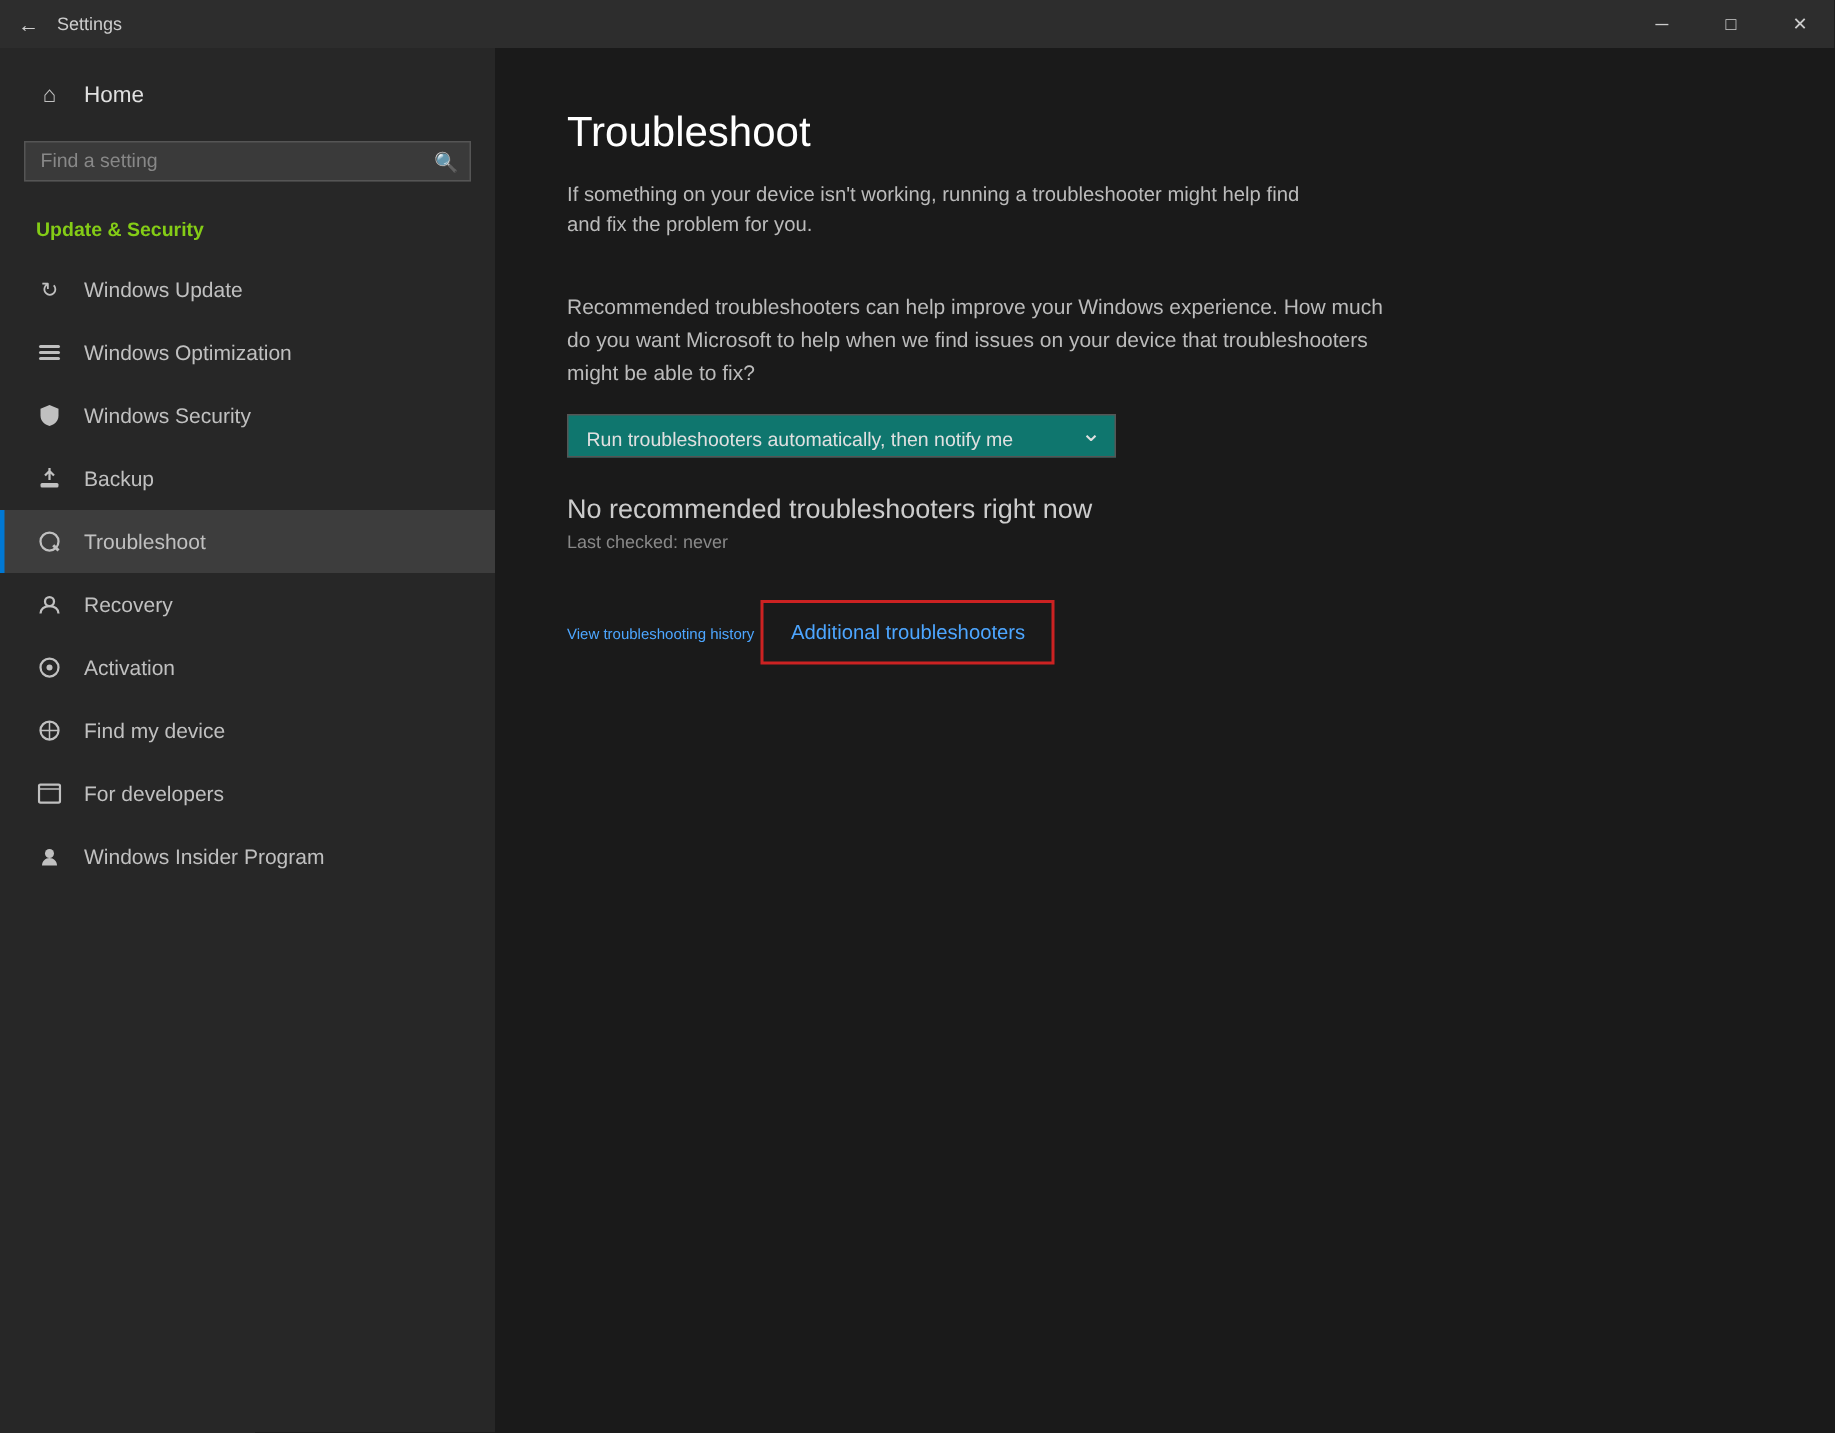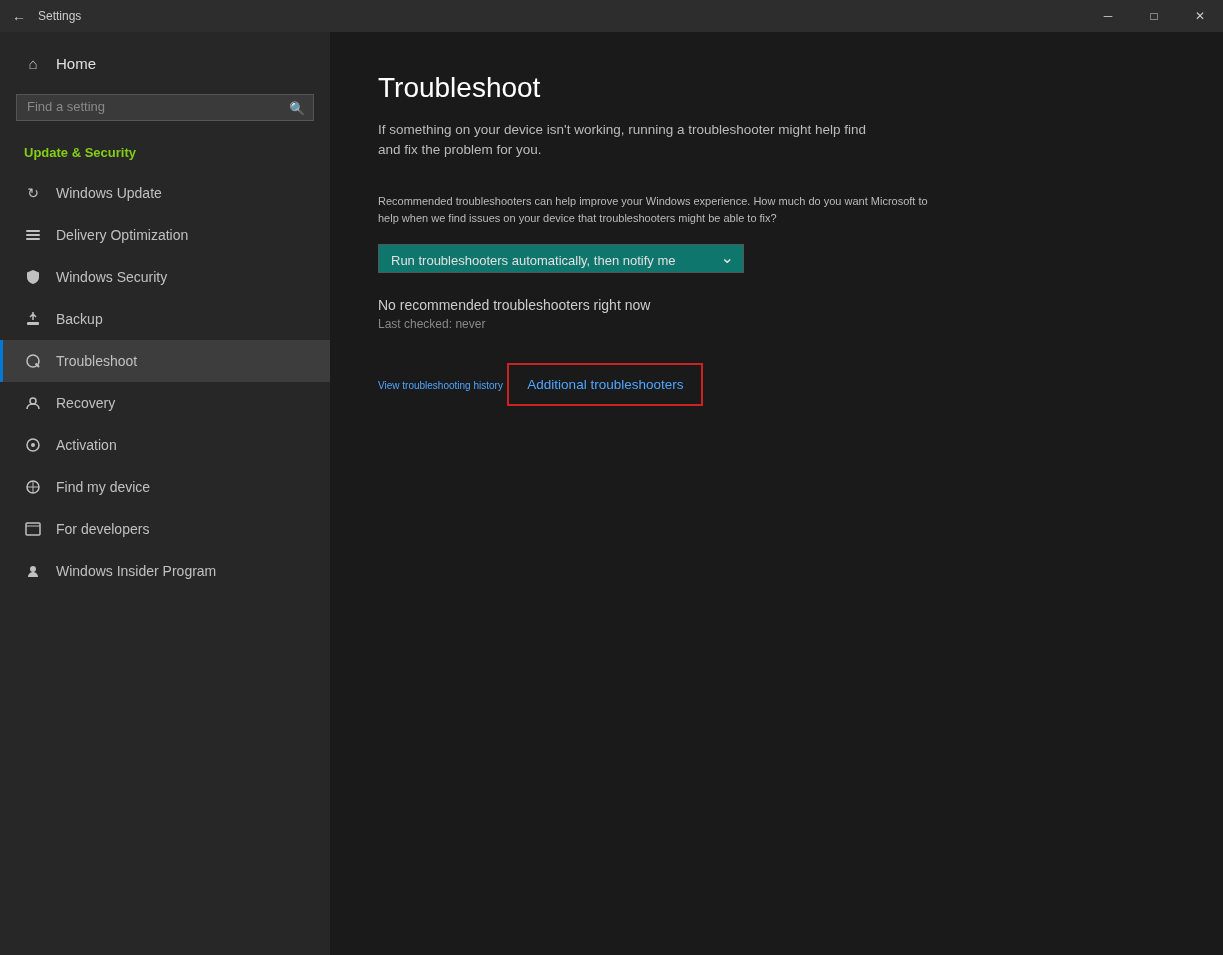--- a/index.html
+++ b/index.html
@@ -169,21 +169,21 @@
     }
 
     .section-title {
       font-size: 19px;
       font-weight: 400;
       color: #ffffff;
       margin-bottom: 16px;
     }
 
     .section-desc {
-      font-size: 11px;
+      font-size: 14px;
       color: #bbb;
       margin-bottom: 16px;
       max-width: 550px;
       line-height: 1.6;
     }
 
     .dropdown-select {
       background: #0f766e;
       border: 1px solid #555;
       color: #e0e0e0;
@@ -207,21 +207,21 @@
       position: absolute;
       right: 10px;
       top: 50%;
       transform: translateY(-55%);
       color: #e0e0e0;
       font-size: 16px;
       pointer-events: none;
     }
 
     .no-troubleshooters {
-      font-size: 14px;
+      font-size: 18px;
       color: #ccc;
       margin-bottom: 4px;
     }
     .last-checked {
       font-size: 12px;
       color: #888;
       margin-bottom: 28px;
     }
 
     .link-blue {
@@ -291,21 +291,21 @@
     </div>
 
     <div class="sidebar-item">
       <span class="sidebar-icon">
         <svg width="16" height="16" viewBox="0 0 16 16" fill="currentColor">
           <rect x="1" y="3" width="14" height="2" rx="1"></rect>
           <rect x="1" y="7" width="14" height="2" rx="1"></rect>
           <rect x="1" y="11" width="14" height="2" rx="1"></rect>
         </svg>
       </span>
-      <span>Delivery Optimization</span>
+      <span>Windows Optimization</span>
     </div>
 
     <div class="sidebar-item">
       <span class="sidebar-icon">
         <svg width="16" height="16" viewBox="0 0 16 16" fill="currentColor">
           <path d="M8 1L2 3.5V8c0 3.5 2.5 6 6 7 3.5-1 6-3.5 6-7V3.5L8 1z"></path>
         </svg>
       </span>
       <span>Windows Security</span>
     </div>

